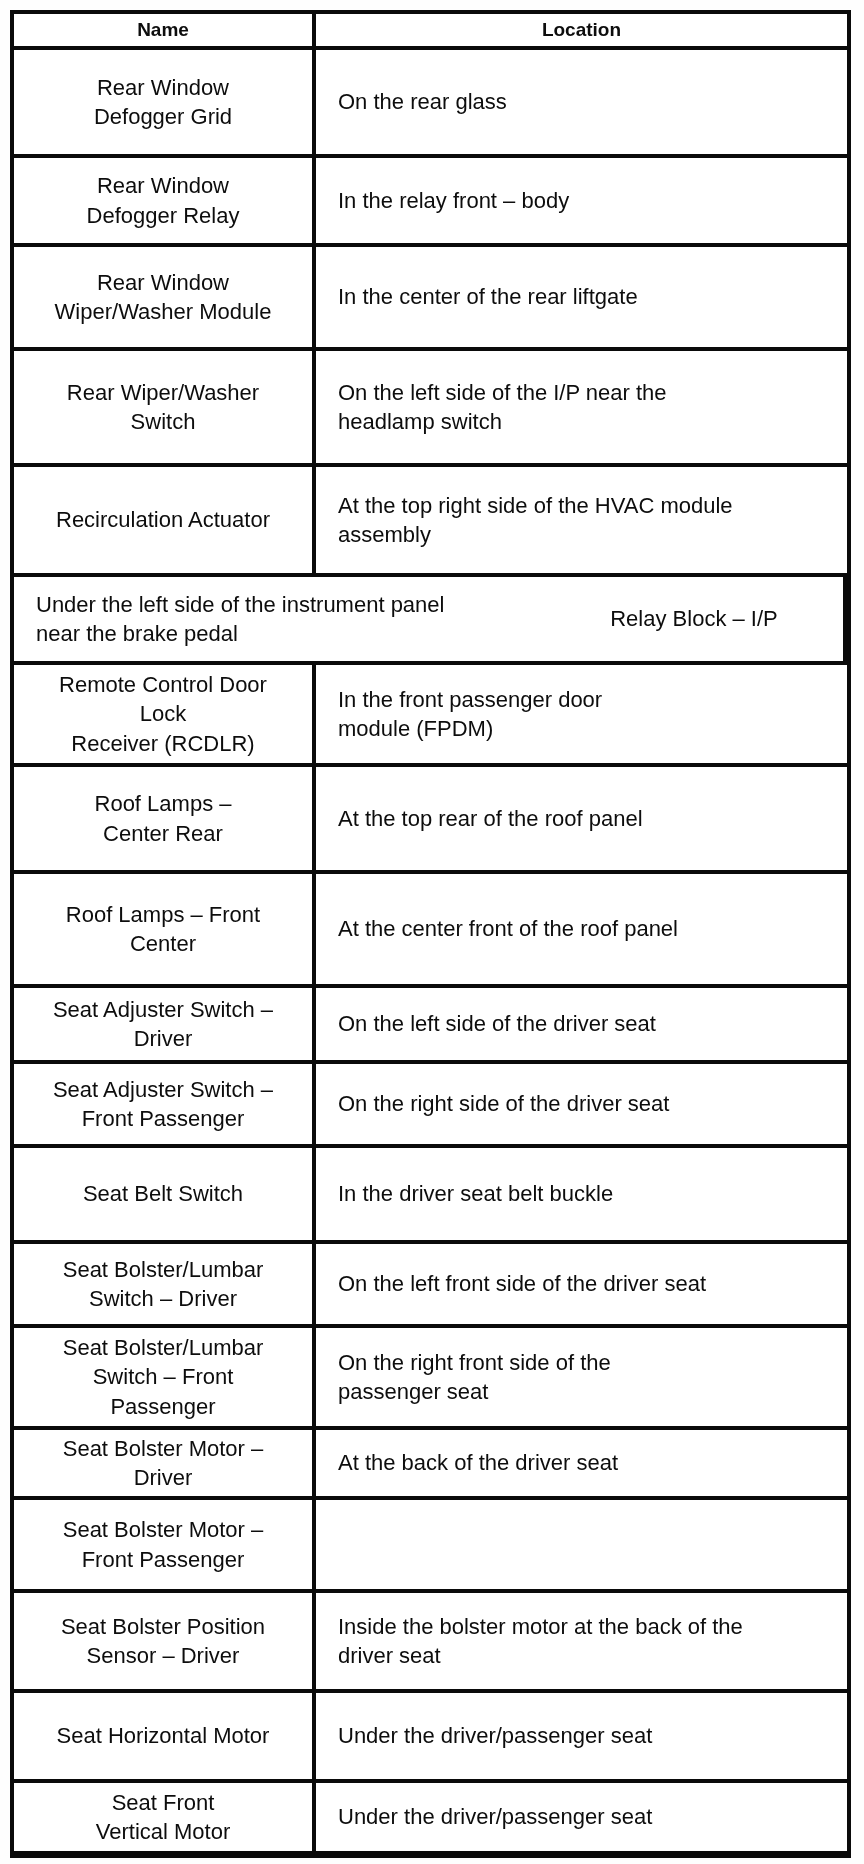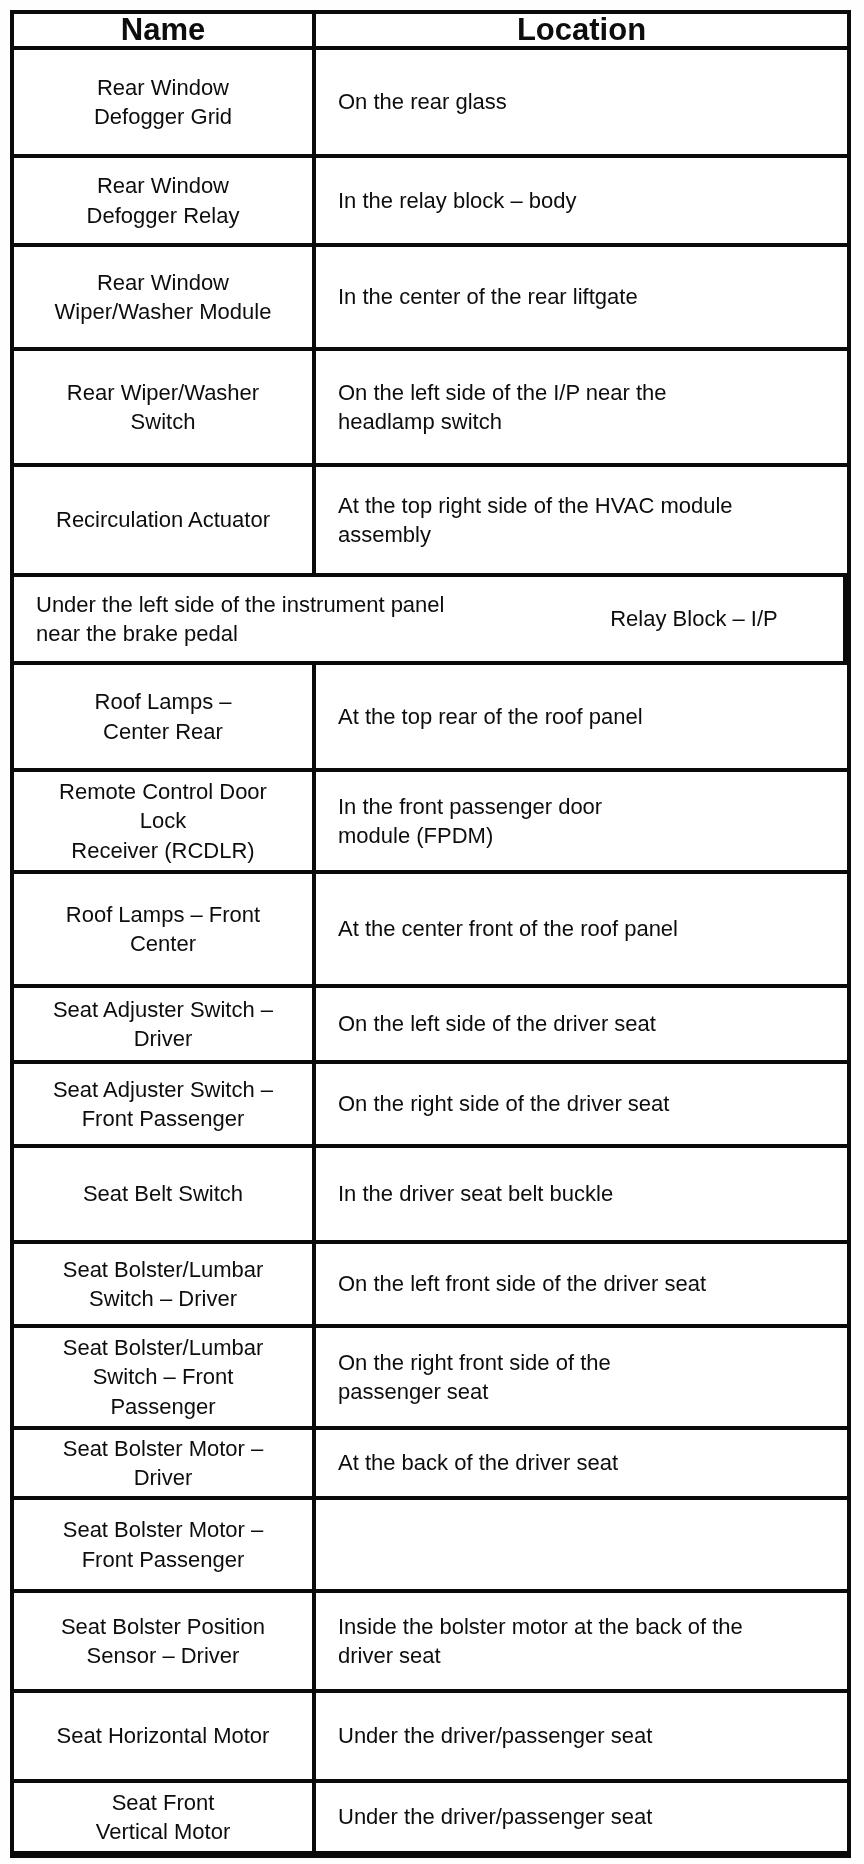--- a/index.html
+++ b/index.html
@@ -55,21 +55,21 @@
   .cell.loc {
     flex: 1;
     display: flex;
     align-items: center;
     justify-content: flex-start;
     text-align: left;
     padding: 4px 26px 4px 22px;
   }
   .row.header .cell {
     font-weight: bold;
-    font-size: 31px;
+    font-size: 19px;
     justify-content: center;
     text-align: center;
     padding: 2px 8px;
   }
   .row.header .cell.loc {
     justify-content: center;
   }
 </style>
 </head>
 <body>
@@ -84,21 +84,21 @@
 
     <div class="row" style="height:104px">
       <div class="cell name">Rear Window
 Defogger Grid</div>
       <div class="cell loc">On the rear glass</div>
     </div>
 
     <div class="row" style="height:85px">
       <div class="cell name">Rear Window
 Defogger Relay</div>
-      <div class="cell loc">In the relay block – body</div>
+      <div class="cell loc">In the relay front – body</div>
     </div>
 
     <div class="row" style="height:100px">
       <div class="cell name">Rear Window
 Wiper/Washer Module</div>
       <div class="cell loc">In the center of the rear liftgate</div>
     </div>
 
     <div class="row" style="height:112px">
       <div class="cell name">Rear Wiper/Washer
@@ -110,36 +110,36 @@
     <div class="row" style="height:106px">
       <div class="cell name">Recirculation Actuator</div>
       <div class="cell loc">At the top right side of the HVAC module
 assembly</div>
     </div>
 
     <div class="row" style="height:84px">
       <div class="cell loc">Under the left side of the instrument panel
 near the brake pedal</div>
       <div class="cell name">Relay Block – I/P</div>
-    </div>
-
-    <div class="row" style="height:103px">
-      <div class="cell name">Roof Lamps –
-Center Rear</div>
-      <div class="cell loc">At the top rear of the roof panel</div>
     </div>
 
     <div class="row" style="height:98px">
       <div class="cell name">Remote Control Door
 Lock
 Receiver (RCDLR)</div>
       <div class="cell loc">In the front passenger door
 module (FPDM)</div>
     </div>
 
+    <div class="row" style="height:103px">
+      <div class="cell name">Roof Lamps –
+Center Rear</div>
+      <div class="cell loc">At the top rear of the roof panel</div>
+    </div>
+
     <div class="row" style="height:110px">
       <div class="cell name">Roof Lamps – Front
 Center</div>
       <div class="cell loc">At the center front of the roof panel</div>
     </div>
 
     <div class="row" style="height:72px">
       <div class="cell name">Seat Adjuster Switch –
 Driver</div>
       <div class="cell loc">On the left side of the driver seat</div>

